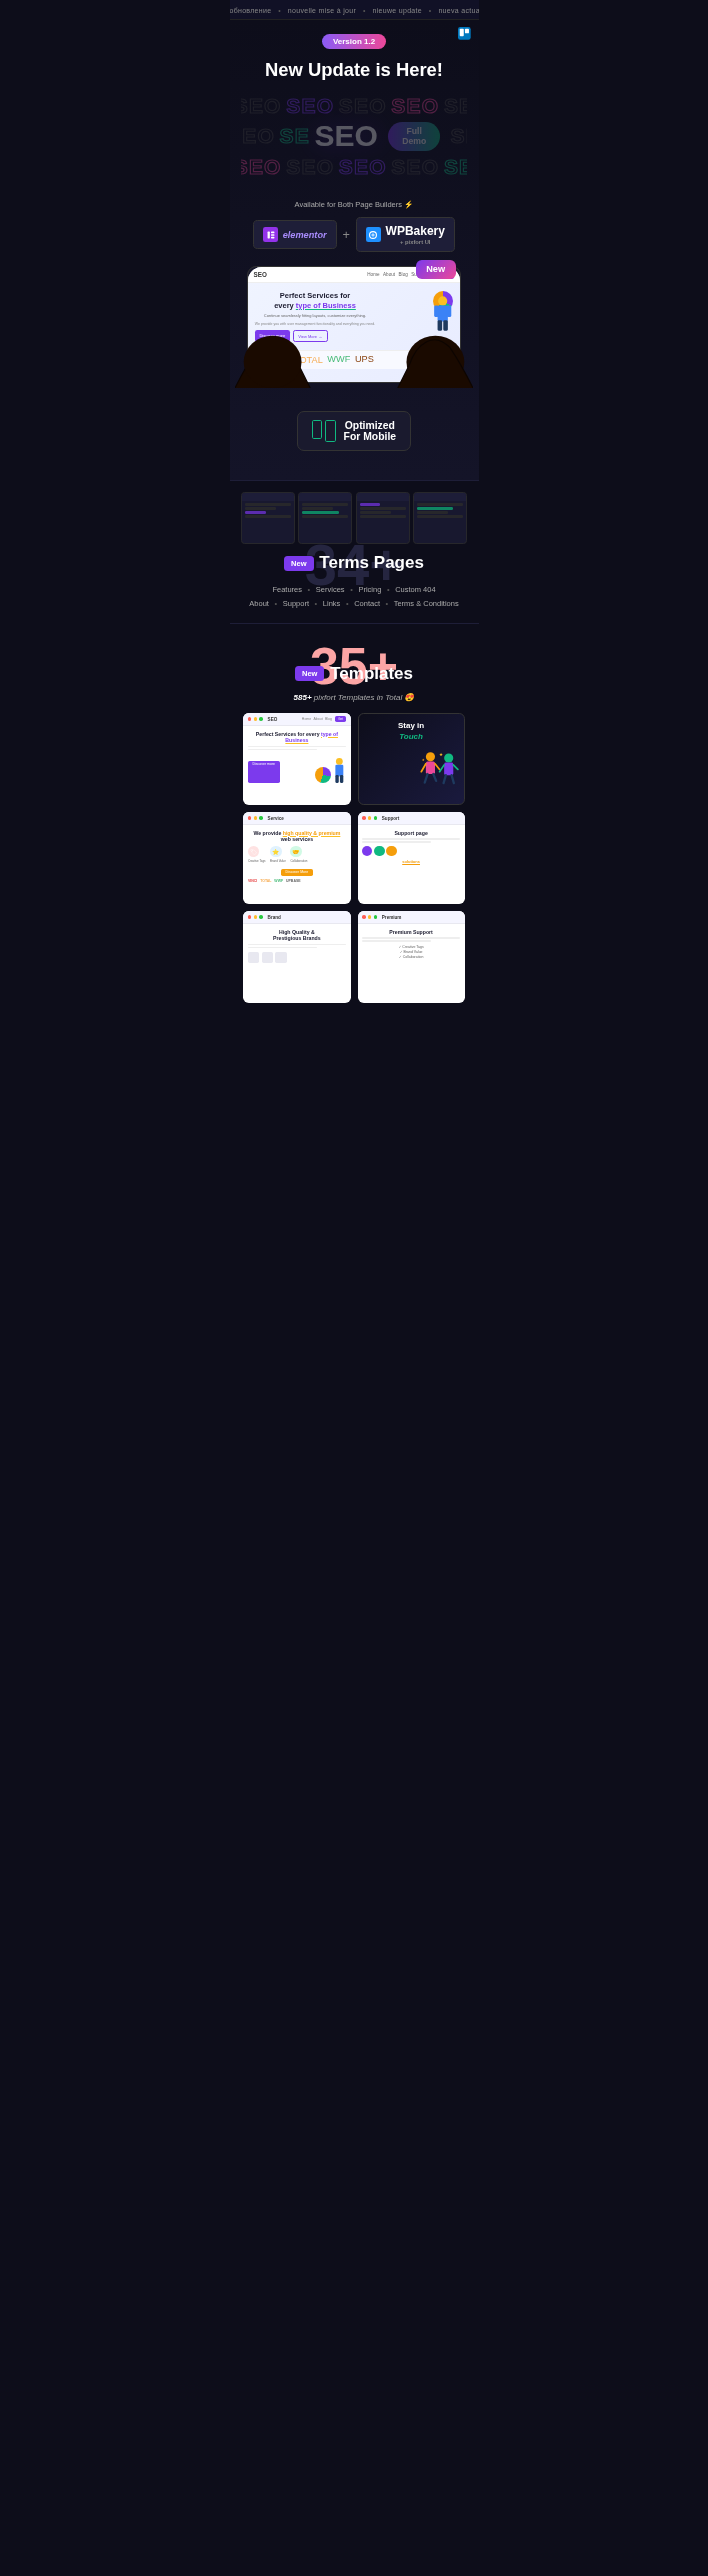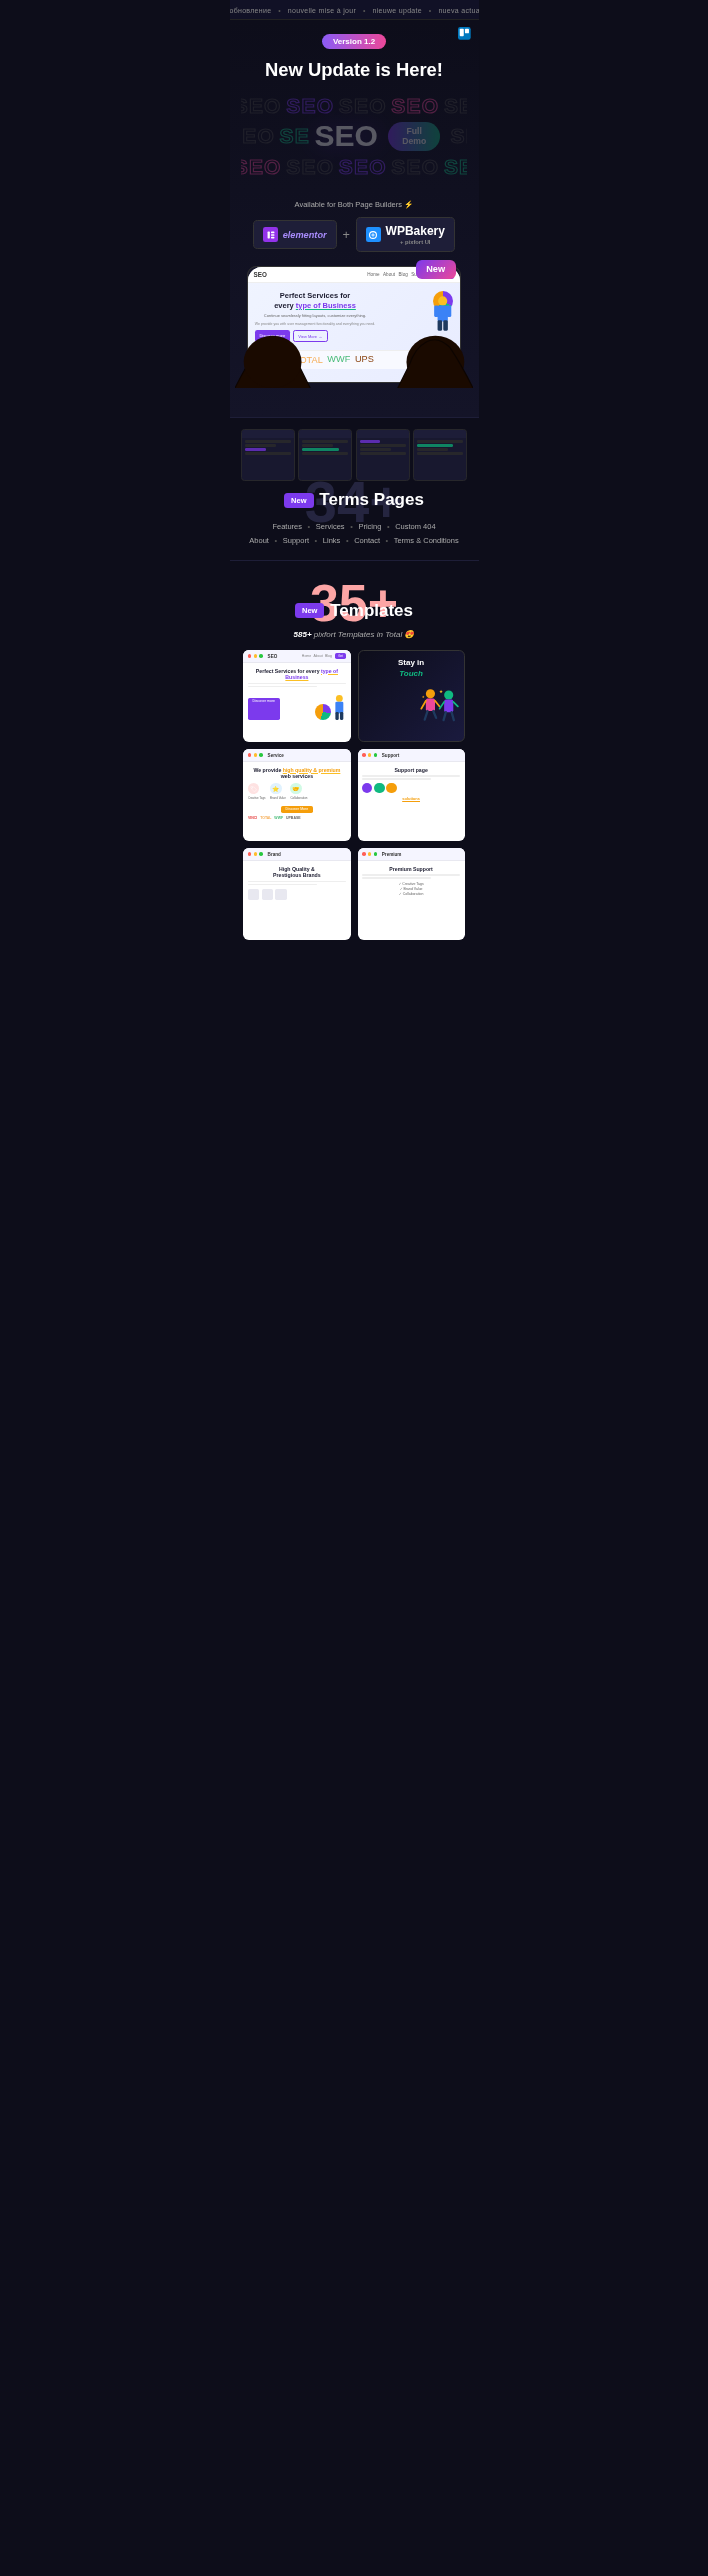--- a/index.html
+++ b/index.html
@@ -650,20 +650,32 @@
         <ellipse cx="65" cy="55" rx="50" ry="45" fill="#1a0a00"></ellipse>
       </svg>
       <svg width="81" height="58" viewBox="0 0 140 100">
         <ellipse cx="75" cy="55" rx="50" ry="45" fill="#1a0a00"></ellipse>
         <path d="M140,100 Q120,60 100,30 Q80,10 60,20 Q40,30 30,60 Q20,80 10,100" fill="#1a0a00" stroke="#0d0500" stroke-width="2"></path>
       </svg>
     </div>
   </div>
 
   
+  <div class="optimized-section">
+    <div class="optimized-pill">
+      <div class="mobile-icon">
+        <div class="mobile-bar"></div>
+        <div class="mobile-bar tall"></div>
+      </div>
+      <div>
+        <div style="font-size:10.4px; font-weight:700;">Optimized</div>
+        <div style="font-size:10.4px; font-weight:700;">For Mobile</div>
+      </div>
+    </div>
+  </div>
 </div>
 
 <hr class="section-divider">
 
 <div class="inner-pages-section">
 
   <div class="inner-pages-thumbnails">
     <div class="thumb">
       <div class="thumb-header"></div>
       <div class="thumb-line"></div>

